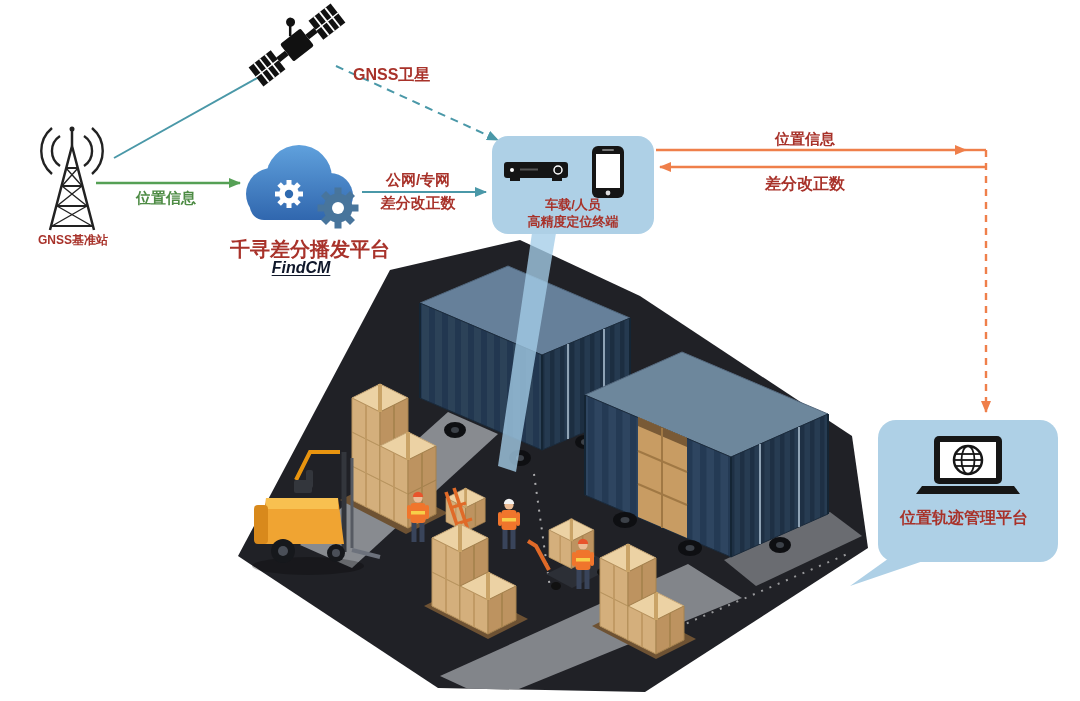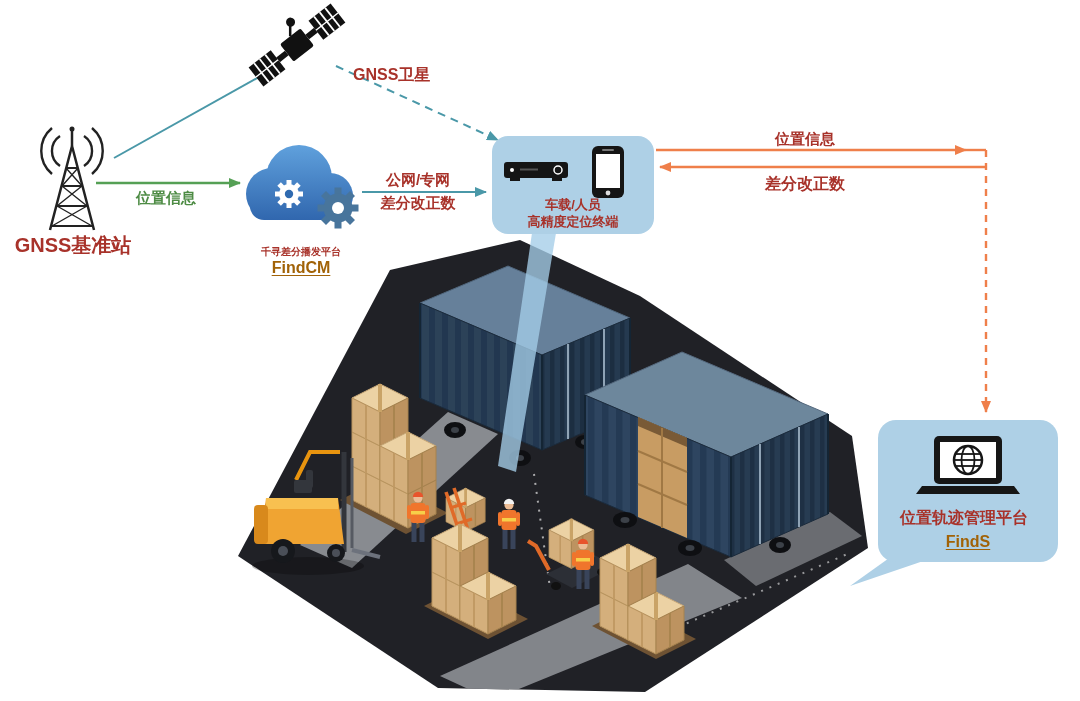--- a/index.html
+++ b/index.html
@@ -2,21 +2,21 @@
 <html><head>
 <meta charset="utf-8">
 <style>
   html,body{margin:0;padding:0;background:#ffffff;}
   #canvas{position:relative;width:1080px;height:701px;background:#ffffff;overflow:hidden;
           font-family:"Liberation Sans",sans-serif;}
   #scene-svg{position:absolute;left:0;top:0;}
   .lbl{position:absolute;font-weight:700;color:#a8322a;line-height:1.2;white-space:nowrap;}
   .center{text-align:center;}
   .green{color:#4e8c45;}
-  .link{color:#a16207;text-decoration:underline;text-underline-offset:2px;}
+  .link{color:#0f172a;text-decoration:underline;text-underline-offset:2px;font-style:italic;}
 </style>
 </head>
 <body>
 
 <div id="canvas">
 
 <svg id="scene-svg" width="1080" height="701" viewBox="0 0 1080 701">
   <defs>
     <linearGradient id="cloudGrad" gradientUnits="userSpaceOnUse" x1="300" y1="146" x2="300" y2="230">
       <stop offset="0" stop-color="#5fa0dc"></stop>
@@ -316,32 +316,31 @@
         <rect x="-3.5" y="-20.5" width="7" height="41" transform="rotate(135)"></rect>
       </g>
       <circle r="14.5" fill="#48759c"></circle>
       <circle r="6" fill="#ffffff"></circle>
     </g>
   </g>
 </svg>
 
 <div class="lbl" style="left:353px;top:29px;font-size:16px;margin-top:36px;">GNSS卫星</div>
 
-<div class="lbl center" style="left:12px;top:233px;width:122px;font-size:20px;">GNSS基准站</div>
+<div class="lbl center" style="left:12px;top:233px;width:122px;font-size:12px;">GNSS基准站</div>
 
 <div class="lbl center green" style="left:104px;top:189px;width:124px;font-size:15px;">位置信息</div>
 
-<div class="lbl center" style="left:230px;top:246px;width:142px;font-size:10px;">千寻差分播发平台</div>
+<div class="lbl center" style="left:230px;top:237px;width:142px;font-size:20px;">千寻差分播发平台</div>
 <div class="lbl center link" style="left:230px;top:258px;width:142px;font-size:16px;">FindCM</div>
 
 <div class="lbl center" style="left:366px;top:150px;width:104px;font-size:15px;margin-top:44px;">差分改正数</div>
 <div class="lbl center" style="left:366px;top:171px;width:104px;font-size:15px;">公网/专网</div>
 
 <div class="lbl center" style="left:493px;top:197px;width:160px;font-size:13px;">车载/人员</div>
 <div class="lbl center" style="left:493px;top:214px;width:160px;font-size:13px;">高精度定位终端</div>
 
 <div class="lbl center" style="left:745px;top:130px;width:120px;font-size:15px;">位置信息</div>
 <div class="lbl center" style="left:745px;top:174px;width:120px;font-size:16px;">差分改正数</div>
 
 <div class="lbl center" style="left:879px;top:508px;width:170px;font-size:16px;">位置轨迹管理平台</div>
-<div class="lbl center link" style="left:879px;top:532px;width:178px;font-size:16px;">FindS</div>
 
 </div>
 
 </body></html>

